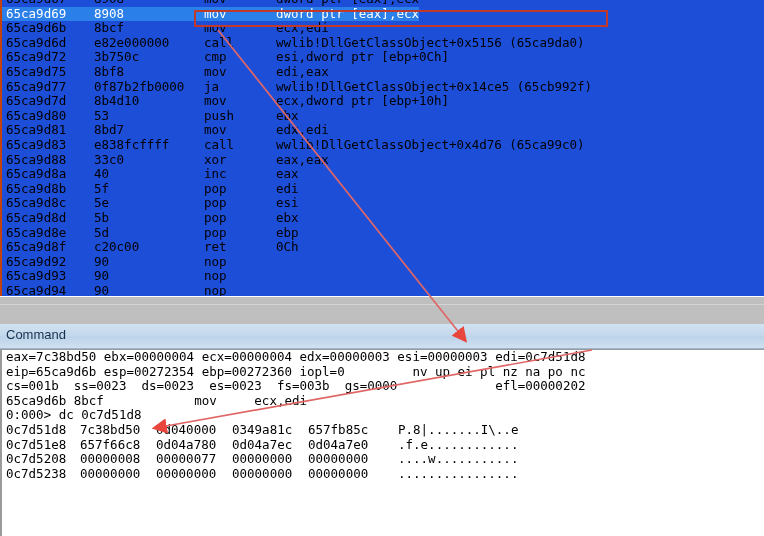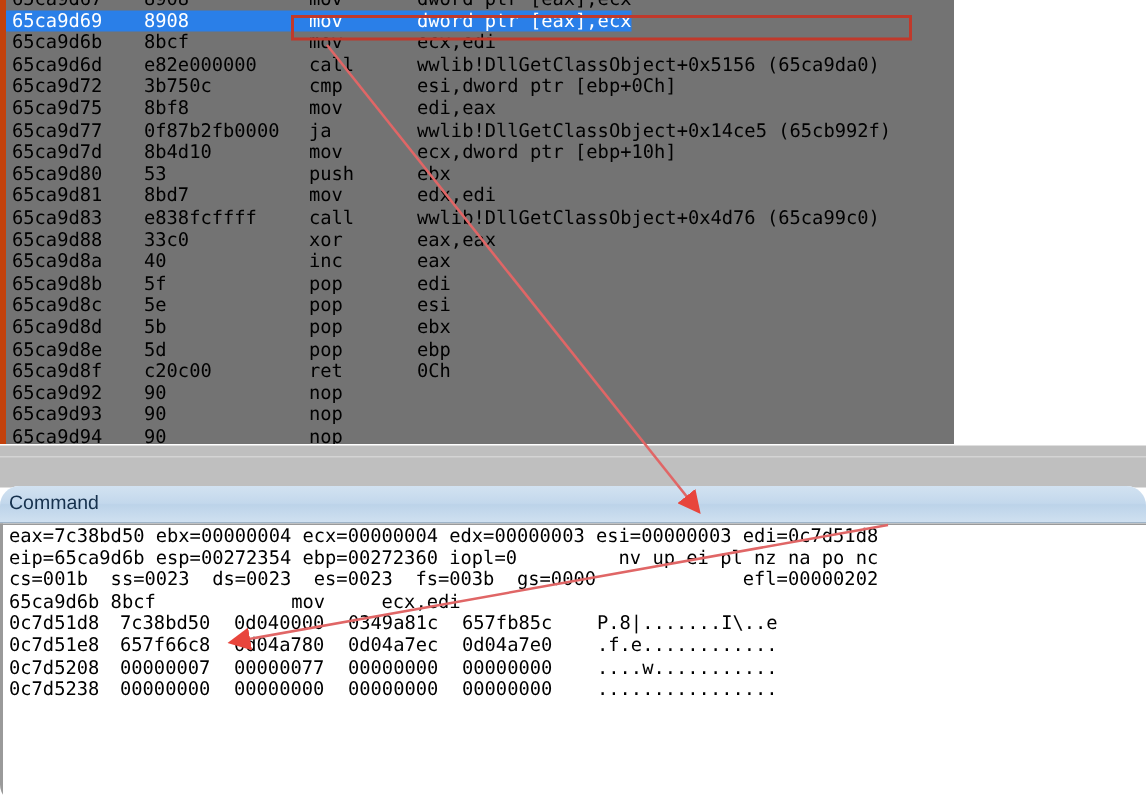--- a/index.html
+++ b/index.html
@@ -13,24 +13,24 @@
     position: relative;
     overflow: hidden;
     font-family: "DejaVu Sans Mono", monospace;
   }
 
   
   #disasm-pane {
     position: absolute;
     left: 0;
     top: 0;
-    width: 636px;
+    width: 764px;
     height: 296px;
-    background: #737373;
-    border-left: 4px solid #c2410c;
+    background: #1d4ed8;
+    border-left: 2px solid #c2410c;
     box-sizing: border-box;
     overflow: hidden;
   }
   #disasm-list {
     position: absolute;
     left: 0;
     top: -8px;
     width: 764px;
   }
   .dis-row {
@@ -96,21 +96,20 @@
 
   
   #command-pane {
     position: absolute;
     left: 0;
     top: 324px;
     width: 764px;
     height: 212px;
     background: #ffffff;
     overflow: hidden;
-    border-radius: 13px;
   }
   #command-titlebar {
     position: absolute;
     left: 0;
     top: 0;
     width: 764px;
     height: 24px;
     background: linear-gradient(to bottom, #d2e2f1 0%, #c3d8ec 48%, #bcd3e9 52%, #cfe0f0 100%);
     border-bottom: 1px solid #9fb4c8;
   }
@@ -201,24 +200,25 @@
 
 <div id="command-pane">
   <div id="command-titlebar">
     <div id="command-title">Command</div>
   </div>
   <div id="command-body">
     <div class="cmd-row">eax=7c38bd50 ebx=00000004 ecx=00000004 edx=00000003 esi=00000003 edi=0c7d51d8</div>
     <div class="cmd-row">eip=65ca9d6b esp=00272354 ebp=00272360 iopl=0         nv up ei pl nz na po nc</div>
     <div class="cmd-row">cs=001b  ss=0023  ds=0023  es=0023  fs=003b  gs=0000             efl=00000202</div>
     <div class="cmd-row">65ca9d6b 8bcf            mov     ecx,edi</div>
+    <div class="cmd-row">0:000&gt; dc 0c7d51d8</div>
     <div id="dump-list">
         <div class="cmd-row dump-row"><span class="d-addr">0c7d51d8</span><span class="d-w">7c38bd50</span><span class="d-w">0d040000</span><span class="d-w">0349a81c</span><span class="d-w">657fb85c</span><span class="d-asc">P.8|.......I\..e</span></div>
         <div class="cmd-row dump-row"><span class="d-addr">0c7d51e8</span><span class="d-w">657f66c8</span><span class="d-w">0d04a780</span><span class="d-w">0d04a7ec</span><span class="d-w">0d04a7e0</span><span class="d-asc">.f.e............</span></div>
-        <div class="cmd-row dump-row"><span class="d-addr">0c7d5208</span><span class="d-w">00000007</span><span class="d-w">00000077</span><span class="d-w">00000000</span><span class="d-w">00000000</span><span class="d-asc">....w...........</span></div>
+        <div class="cmd-row dump-row"><span class="d-addr">0c7d5208</span><span class="d-w">00000008</span><span class="d-w">00000077</span><span class="d-w">00000000</span><span class="d-w">00000000</span><span class="d-asc">....w...........</span></div>
         <div class="cmd-row dump-row"><span class="d-addr">0c7d5238</span><span class="d-w">00000000</span><span class="d-w">00000000</span><span class="d-w">00000000</span><span class="d-w">00000000</span><span class="d-asc">................</span></div>
       </div>
   </div>
 </div>
 
 <div id="annotations">
   <div id="highlight-box" style="border-color: rgb(192, 57, 43);"></div>
   <svg width="764" height="536" style="position:absolute;left:0;top:0;">
     <defs>
       <marker id="ah" markerWidth="9" markerHeight="9" refX="7" refY="4.5" orient="auto">

